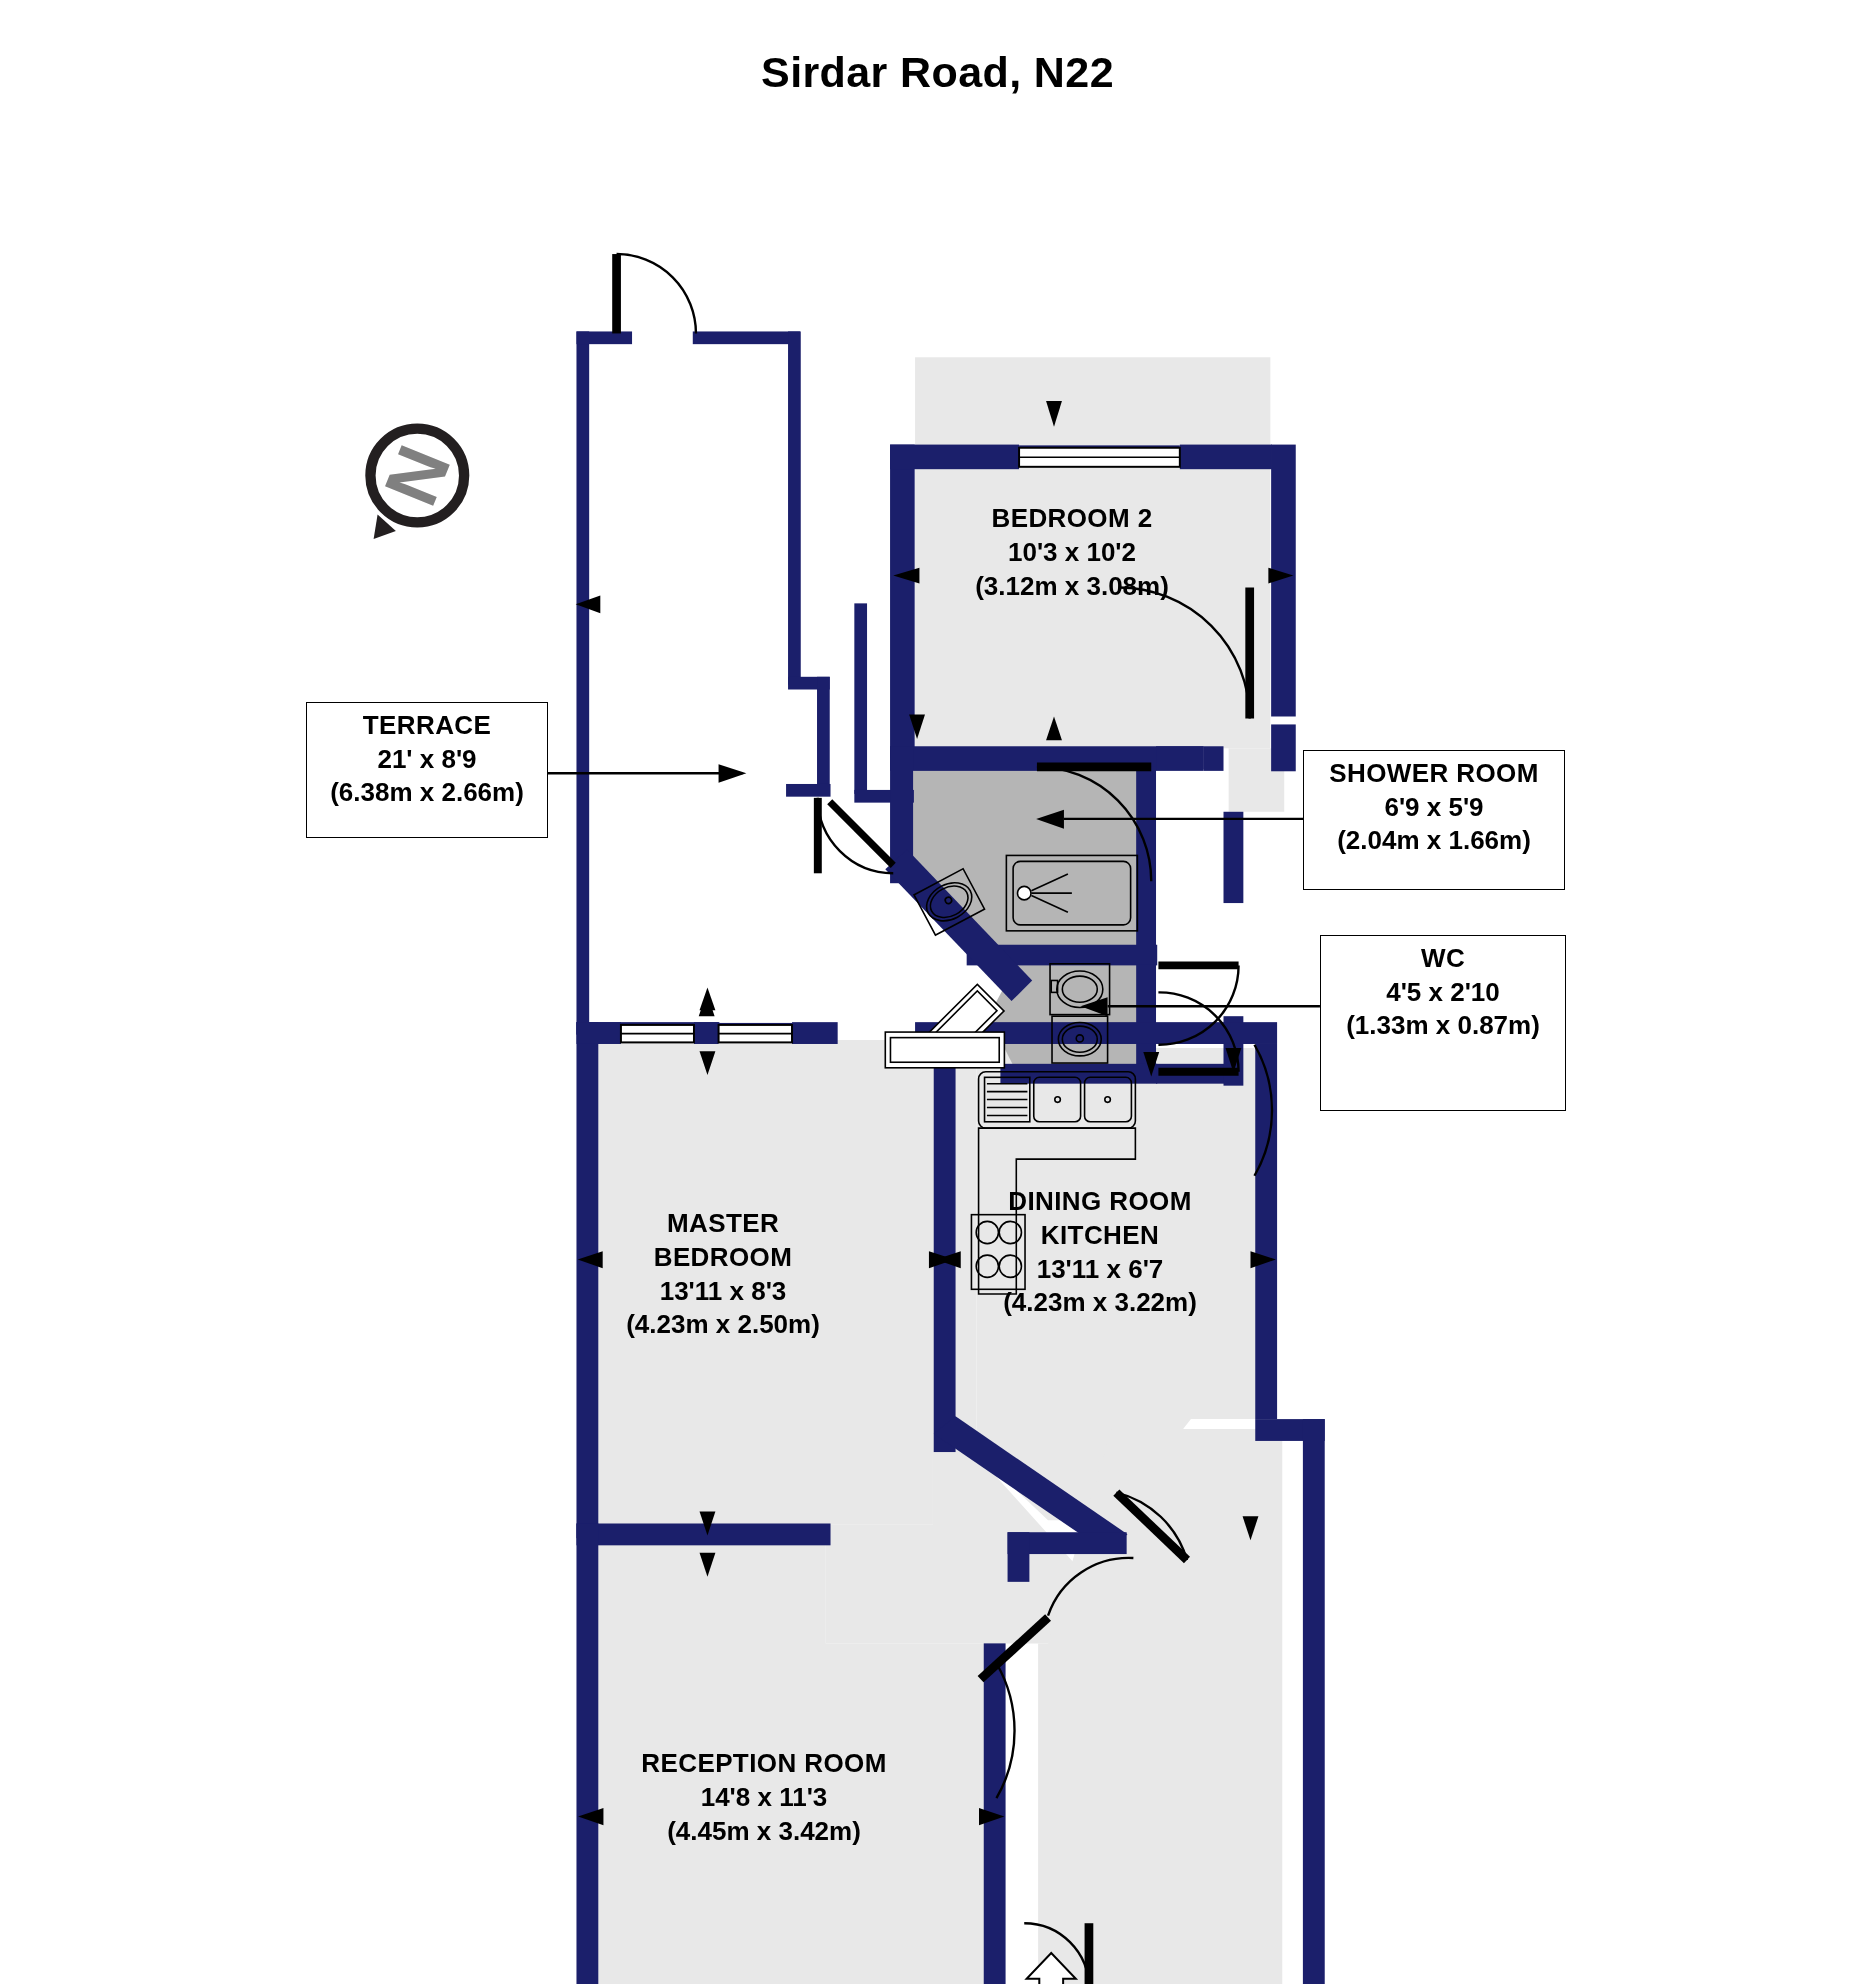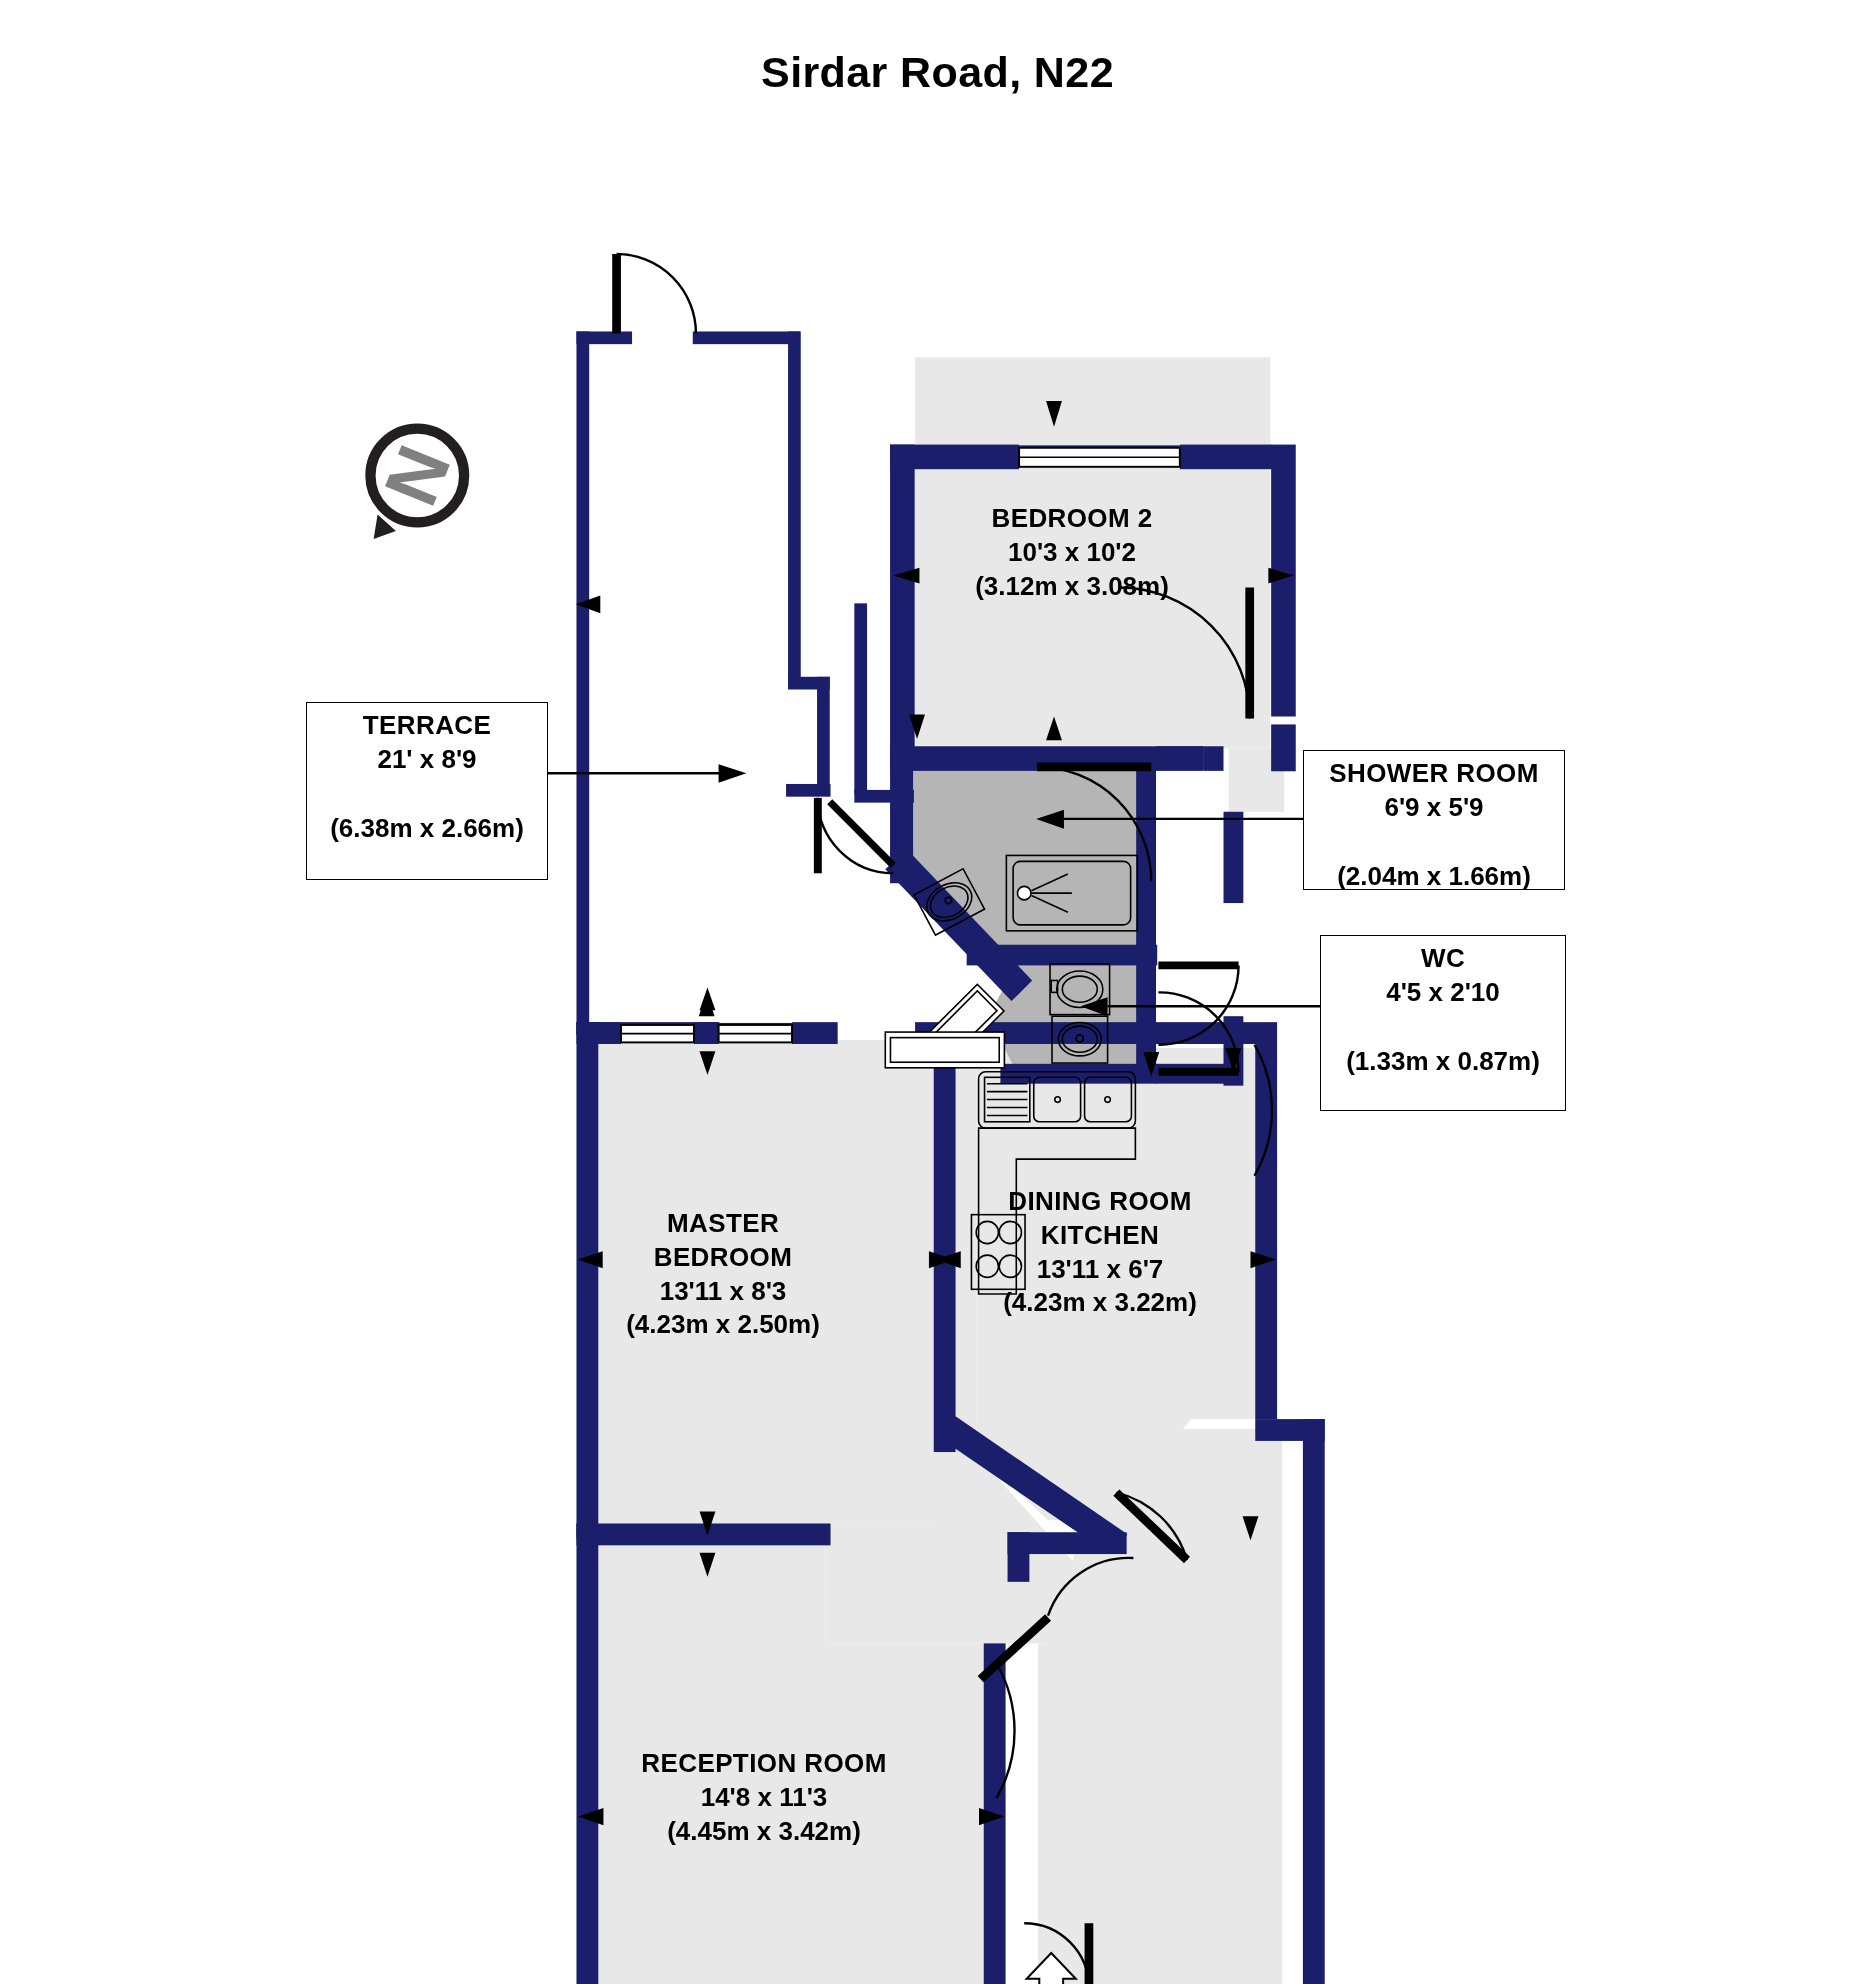--- a/index.html
+++ b/index.html
@@ -71,24 +71,23 @@
     font-size: 26px;
     font-weight: bold;
     line-height: 1.28;
     display: block;
   }
   .callout .c-met {
     font-size: 26px;
     font-weight: bold;
     line-height: 1.28;
     display: block;
-    margin-top: 36px;
-  }
-
-  #callout-terrace   { left: 306px;  top: 702px; width: 242px;  height: 178px; }
+  }
+
+  #callout-terrace   { left: 306px;  top: 702px; width: 242px;  height: 136px; }
   #callout-shower    { left: 1303px; top: 750px; width: 262px;  height: 140px; }
   #callout-wc        { left: 1320px; top: 935px; width: 246px;  height: 176px; }
 
   
   .room-label {
     position: absolute;
     text-align: center;
     line-height: 1.30;
     pointer-events: none;
   }

